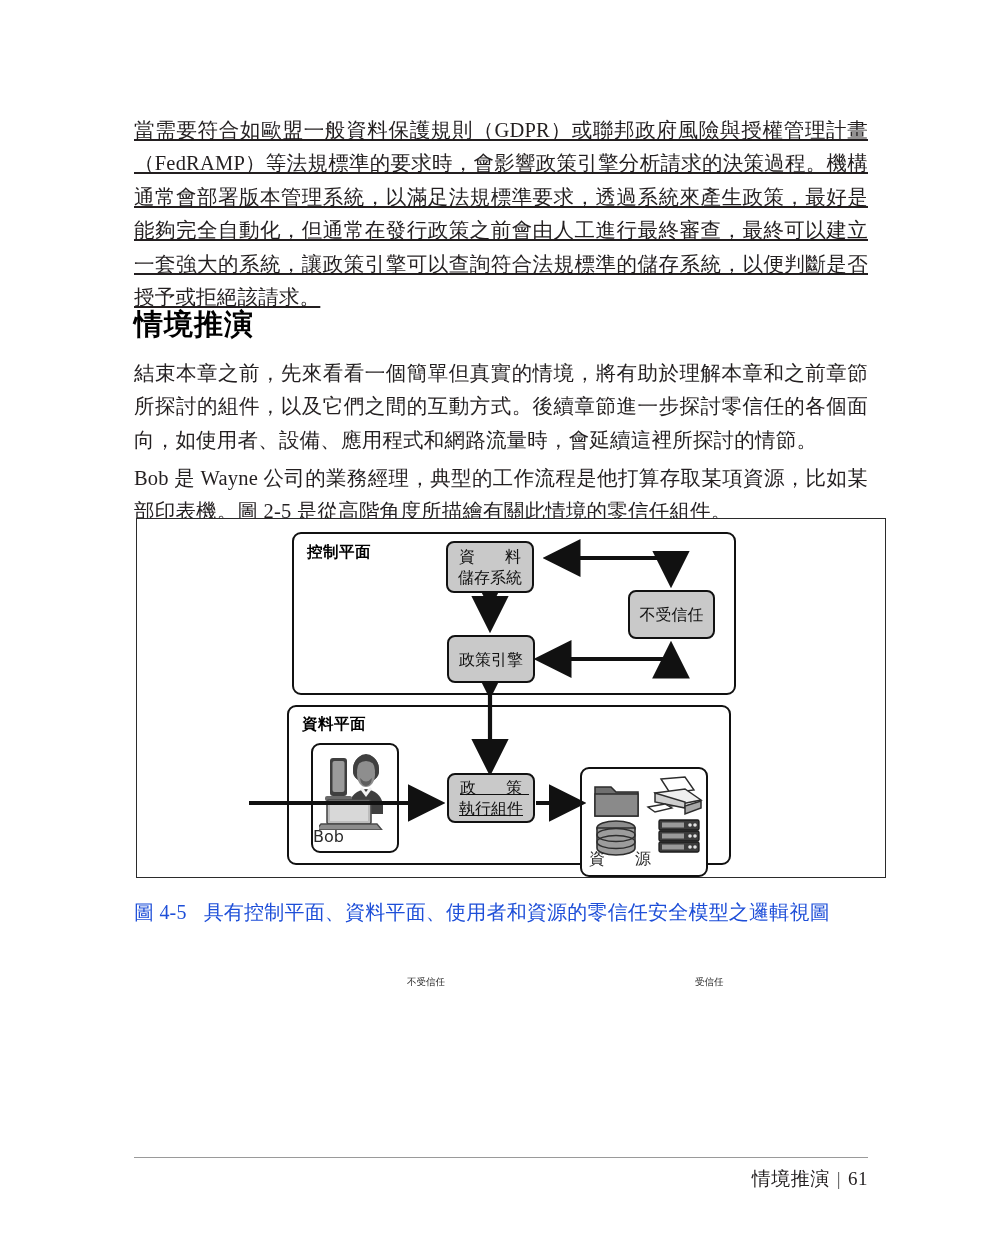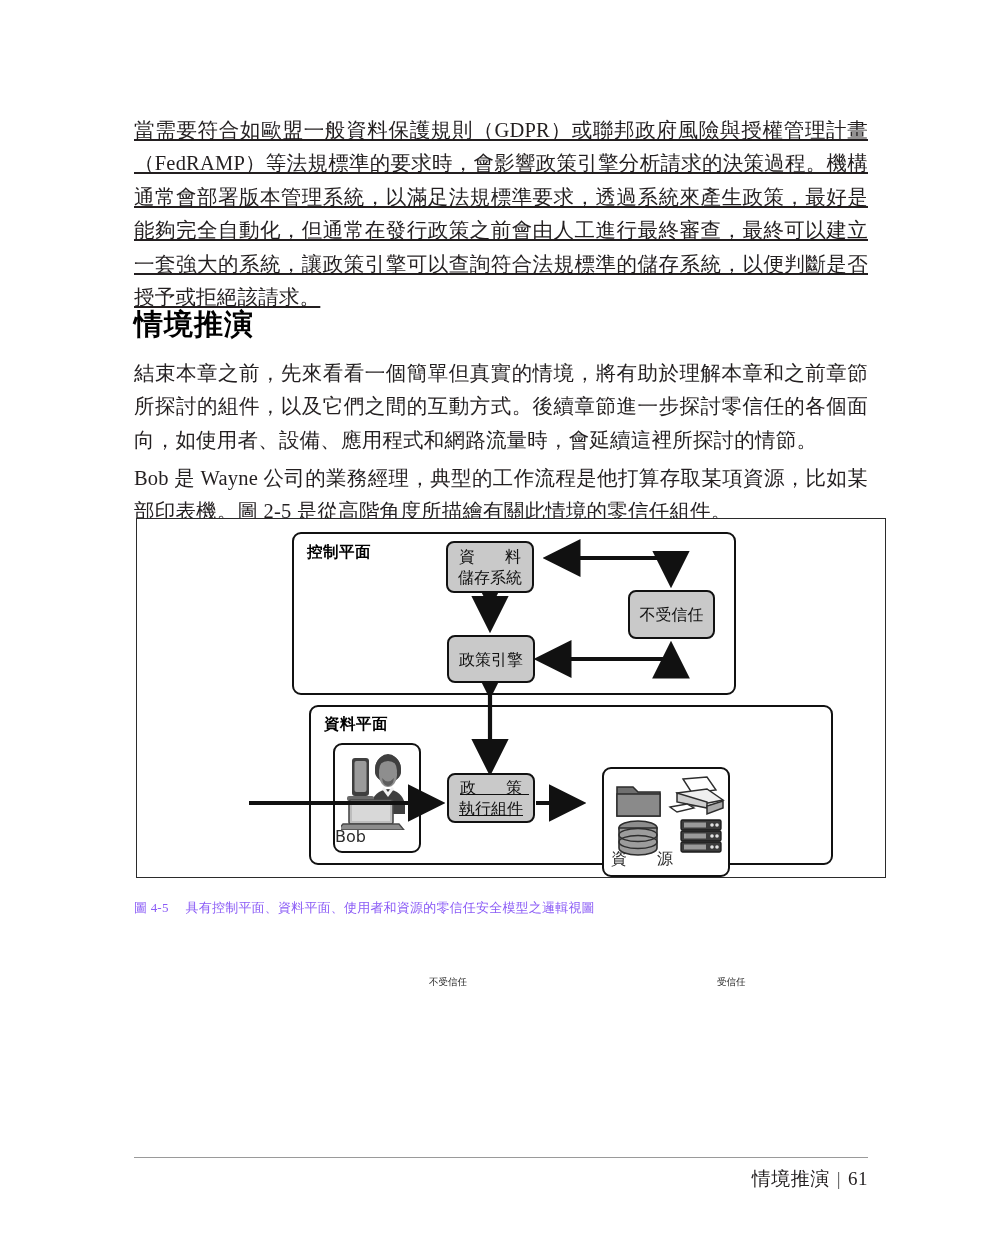--- a/index.html
+++ b/index.html
@@ -45,23 +45,23 @@
     font-weight: bold;
     font-size: 29px;
     letter-spacing: 1px;
     color: #000000;
   }
 
   .figure-caption {
     position: absolute;
     left: 134px;
     top: 899px;
-    font-size: 13px;
+    font-size: 20px;
     letter-spacing: 0.2px;
-    color: #8b5cf6;
+    color: #1d4ed8;
     white-space: nowrap;
   }
   .figure-caption .capnum { margin-right: 17px; }
 
   
   .footer-rule {
     position: absolute;
     left: 134px;
     top: 1157px;
     width: 734px;
@@ -92,21 +92,21 @@
   }
 
   .plane {
     position: absolute;
     border: 2.2px solid #111;
     border-radius: 9px;
     background: #ffffff;
     box-sizing: border-box;
   }
   .plane.control { left: 155px; top: 13px; width: 444px; height: 163px; }
-  .plane.dataplane { left: 172px; top: 186px; width: 524px; height: 160px; }
+  .plane.dataplane { left: 150px; top: 186px; width: 444px; height: 160px; }
 
   .plane-label {
     position: absolute;
     font-family: "DejaVu Sans", "Liberation Sans", sans-serif;
     font-weight: bold;
     font-size: 15.5px;
     color: #000;
     background: #fff;
     padding: 0 2px;
     letter-spacing: 0.5px;

